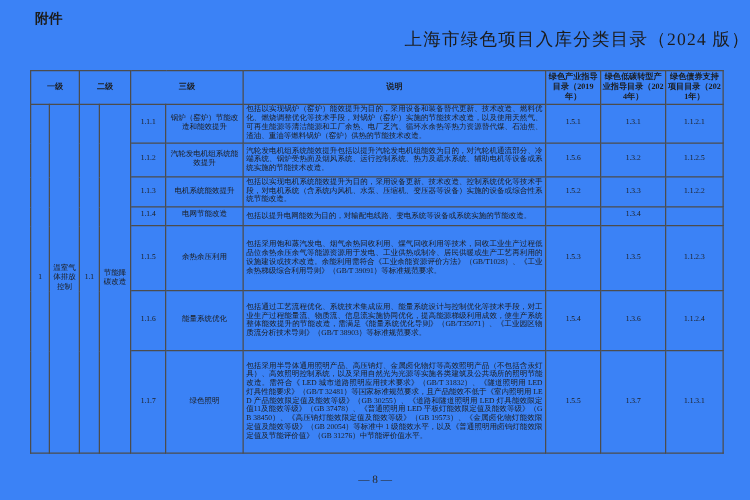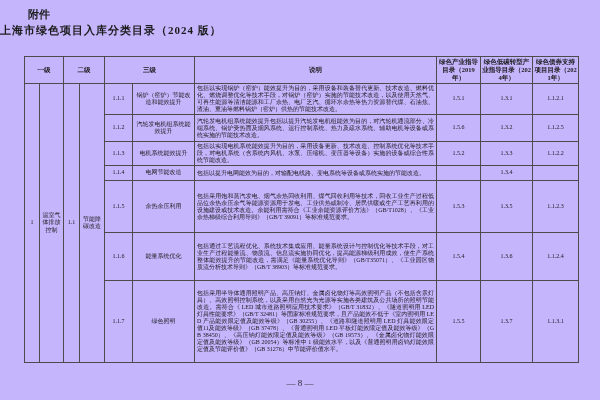--- a/index.html
+++ b/index.html
@@ -1,22 +1,22 @@
 <!DOCTYPE html>
 <html><head>
 <meta charset="utf-8">
 <style>
   html,body{margin:0;padding:0;}
   .page{
-    width:600px;height:400px;background:#c4b5fd;position:relative;
+    width:600px;height:400px;background:#3b82f6;position:relative;
     font-family:"Liberation Serif","DejaVu Serif",serif;color:#1c1c1c;overflow:hidden;
   }
   .attachment{position:absolute;top:7px;left:28px;font-size:11px;font-weight:bold;}
-  .title{position:absolute;top:23px;left:0;width:100%;text-align:left;
-         font-size:11px;font-weight:bold;letter-spacing:1px;}
+  .title{position:absolute;top:23px;left:0;width:100%;text-align:right;
+         font-size:14px;font-weight:normal;letter-spacing:1px;}
   table.catalog{position:absolute;top:56px;left:24px;width:554px;
     border-collapse:collapse;table-layout:fixed;}
   .catalog th,.catalog td{
     border:1px solid #4c4c4c;text-align:center;vertical-align:middle;
     font-size:6px;line-height:7.5px;padding:1px;word-break:break-all;overflow:hidden;
   }
   .catalog th{font-weight:bold;font-size:6.5px;line-height:8px;height:24px;}
   .catalog td.desc{text-align:justify;font-size:6px;line-height:7px;padding:1px 2px;}
   .catalog td.code{font-size:6px;}
   .page-number{position:absolute;bottom:12px;left:0;width:100%;

